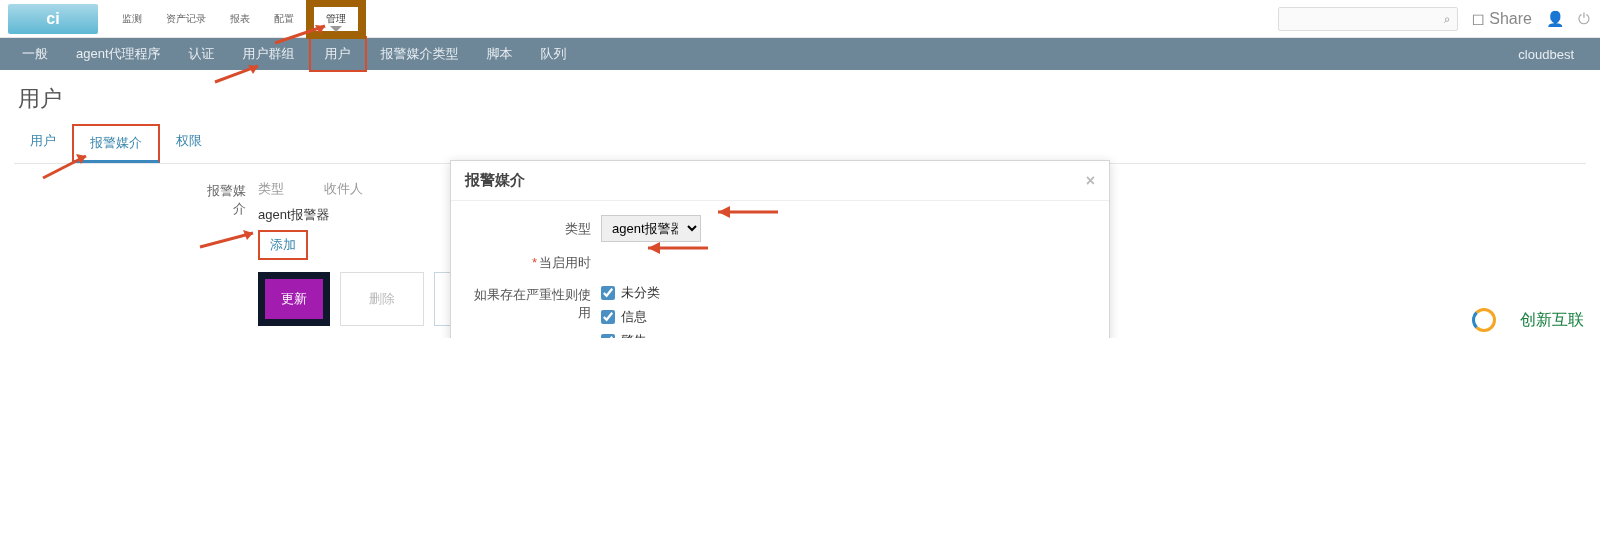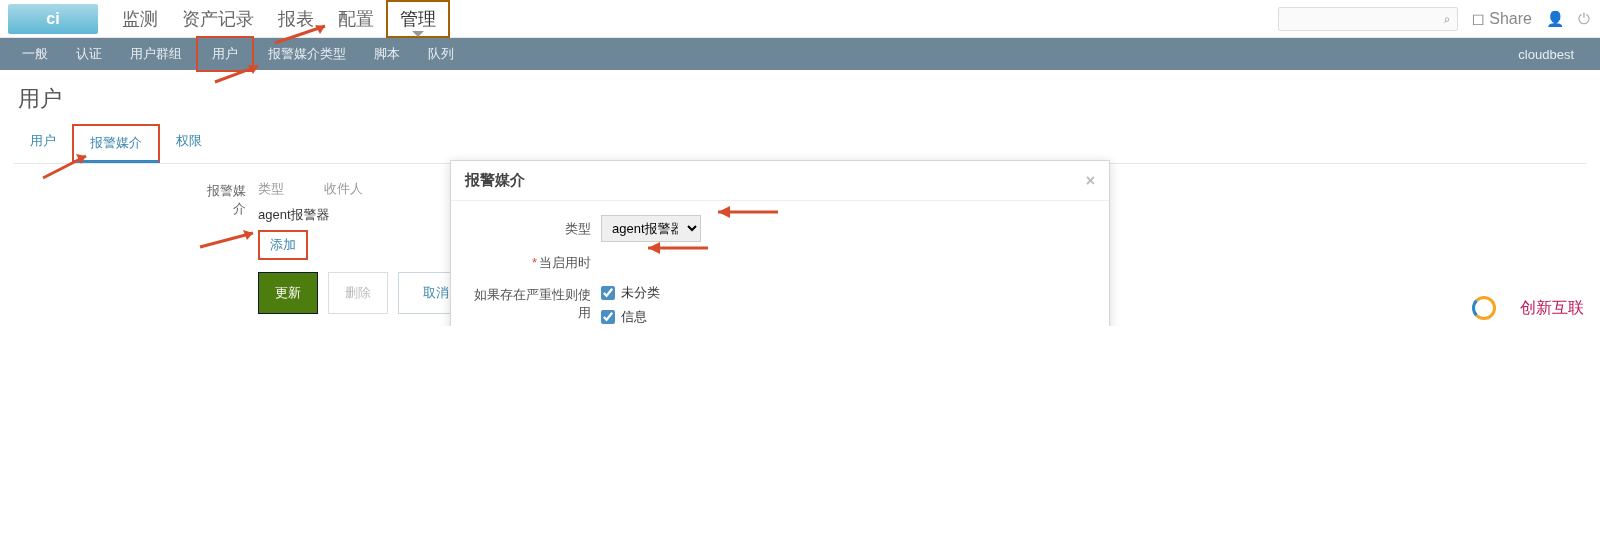--- a/index.html
+++ b/index.html
@@ -1,22 +1,22 @@
 <!DOCTYPE html>
 <html><head>
 <meta charset="utf-8">
 <style>
   * { box-sizing: border-box; margin:0; padding:0; }
   body { font-family: Arial, "Microsoft YaHei", sans-serif; font-size:13px; color:#333; background:#fff; width:1600px; position:relative;}
 
   
   .topbar { height:38px; display:flex; align-items:center; padding:0 8px; border-bottom:1px solid #e5e5e5; gap:0; }
   .logo { width:90px; height:30px; background:linear-gradient(#a8d8e8,#5fb8d4); border-radius:2px; display:flex; align-items:center; justify-content:center; color:#fff; font-weight:bold; font-size:16px; margin-right:12px;}
-  .topnav-item { padding:12px 12px; color:#666; font-size:18px; height:38px; display:flex; align-items:center; cursor:pointer; position:relative; }
-  .topnav-item.active { color:#333; border:2px solid #a16207; }
+  .topnav-item { padding:12px 12px; color:#666; font-size:10px; height:38px; display:flex; align-items:center; cursor:pointer; position:relative; }
+  .topnav-item.active { color:#333; border:8px solid #a16207; }
   .topnav-item.active::after { content:""; position:absolute; bottom:-7px; left:50%; margin-left:-6px; border:6px solid transparent; border-top-color:#999;}
   .top-right { margin-left:auto; display:flex; align-items:center; gap:14px; }
   .searchbox { width:180px; height:24px; border:1px solid #ddd; background:#fafafa; border-radius:2px; position:relative;}
   .searchbox .sicon { position:absolute; right:6px; top:4px; color:#999; font-size:12px;}
   .share { color:#888; font-size:16px; }
   .usericon, .powericon { color:#aaa; font-size:15px; width:16px; text-align:center; }
 
   
   .subbar { height:32px; background:#6e8798; display:flex; align-items:center; padding:0 8px; color:#e8eef2; font-size:13px; }
   .sub-item { padding:16px 14px; height:32px; display:flex; align-items:center; cursor:pointer; }
@@ -32,22 +32,22 @@
   .tab.active { border:2px solid #d94c2b; border-bottom:3px solid #3a88bd; color:#3a87ad; }
 
   
   .content { padding:12px 18px; position:relative; }
   .mediablock { margin-left:180px; }
   .mediablock .heading { color:#666; font-size:13px; padding:6px 0; }
   .theading { display:flex; gap:40px; color:#999; font-size:13px; padding:4px 0; margin-left:60px;}
   .datarow { color:#333; font-size:13px; padding:4px 0; margin-left:60px;}
   .addlink { display:inline-block; padding:4px 10px; border:2px solid #d94c2b; color:#3a87ad; font-size:13px; margin-left:60px; margin-top:2px; cursor:pointer; background:#fff;}
   .buttonrow { margin-left:60px; margin-top:12px; display:flex; gap:10px;}
-  .btn-primary { background:#4d7c0f; color:#fff; border:1px solid #0f172a; padding:11px 16px; font-size:13px; cursor:pointer;}
-  .btn-ghost { background:#fff; color:#bbb; border:1px solid #ddd; padding:5px 16px; font-size:13px; cursor:pointer;}
+  .btn-primary { background:#a21caf; color:#fff; border:7px solid #0f172a; padding:11px 16px; font-size:13px; cursor:pointer;}
+  .btn-ghost { background:#fff; color:#bbb; border:1px solid #ddd; padding:5px 28px; font-size:13px; cursor:pointer;}
   .btn-cancel { background:#fff; color:#3a87ad; border:1px solid #c8d6df; padding:5px 24px; font-size:13px; cursor:pointer;}
 
   
   .dialog { position:absolute; left:450px; top:160px; width:660px; background:#fff; border:1px solid #d5d5d5; box-shadow:0 2px 10px rgba(0,0,0,.15); z-index:10;}
   .dialog-header { padding:10px 14px; border-bottom:1px solid #eee; font-size:15px; font-weight:bold; color:#444; display:flex; justify-content:space-between; align-items:center;}
   .dialog-close { color:#bbb; cursor:pointer; font-size:16px;}
   .dialog-body { padding:14px 20px 0; }
   .form-row { display:flex; align-items:center; margin-bottom:12px; }
   .form-label { width:130px; text-align:right; padding-right:10px; color:#555; font-size:13px; }
   .req { color:#d94c2b; margin-right:2px; }
@@ -57,21 +57,21 @@
   .chk-col { display:flex; flex-direction:column; gap:6px; }
   .chk-item { display:flex; align-items:center; gap:6px; font-size:13px; }
   .chk-item input[type=checkbox]{ accent-color:#4a90c2; width:14px; height:14px; }
   .dialog-footer { padding:14px 20px 16px; display:flex; justify-content:flex-end; gap:10px; }
   .btn-add { background:#4a90c2; color:#fff; border:1px solid #3a7fb0; padding:5px 18px; font-size:13px; cursor:pointer;}
 
   
   .arrow { position:absolute; z-index:20; pointer-events:none;}
 
   
-  .brand { position:absolute; right:16px; bottom:6px; display:flex; align-items:center; gap:24px; color:#be185d; font-size:16px; }
+  .brand { position:absolute; right:16px; bottom:6px; display:flex; align-items:center; gap:24px; color:#15803d; font-size:16px; }
   .brand .ring { width:24px; height:24px; border:3px solid #f6a623; border-left-color:#2b88c5; border-radius:50%; }
 </style>
 </head>
 <body>
 
 <div class="topbar">
   <div class="logo">ci</div>
   <div class="topnav-item">监测</div>
   <div class="topnav-item">资产记录</div>
   <div class="topnav-item">报表</div>
@@ -82,20 +82,21 @@
       <span class="sicon">⌕</span>
     </div>
     <span class="share">◻ <span>Share</span></span>
     <span class="usericon">👤</span>
     <span class="powericon">⏻</span>
   </div>
 </div>
 
 <div class="subbar">
   <div class="sub-item">一般</div>
+  <div class="sub-item">agent代理程序</div>
   <div class="sub-item">认证</div>
   <div class="sub-item">用户群组</div>
   <div class="sub-item active">用户</div>
   <div class="sub-item">报警媒介类型</div>
   <div class="sub-item">脚本</div>
   <div class="sub-item">队列</div>
   <div class="sub-right">cloudbest</div>
 </div>
 
 <div class="page-title">用户</div>

